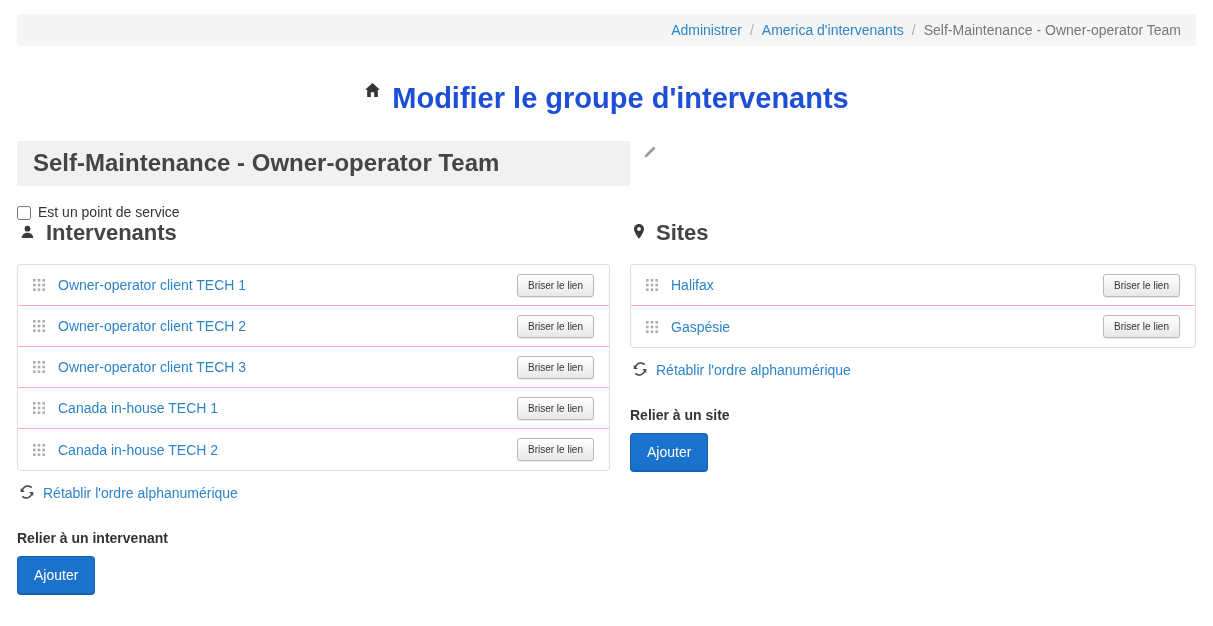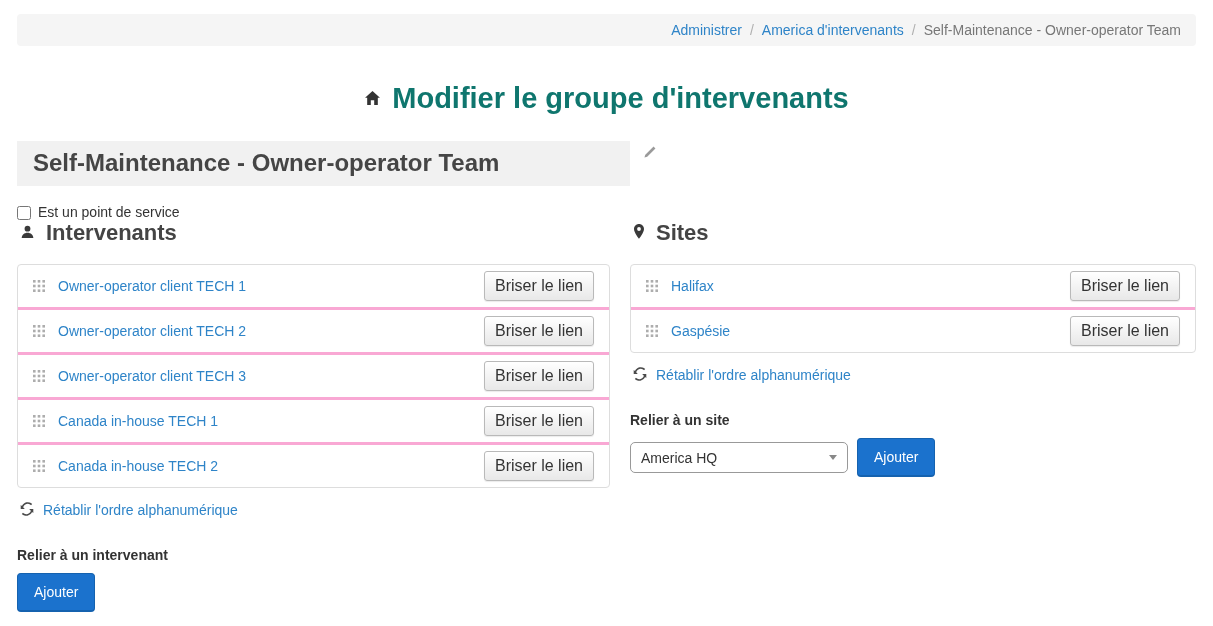--- a/index.html
+++ b/index.html
@@ -25,24 +25,23 @@
   }
   .breadcrumb .sep { color: #b0b0b0; }
   .breadcrumb .current { color: #777; }
 
   
   .page-title {
     margin-top: 36px;
     text-align: center;
     font-size: 29px;
     font-weight: bold;
-    color: #0f766e;
+    color: #1d4ed8;
     display: flex;
     justify-content: center;
-    align-items: center;
     gap: 11px;
   }
   .page-title svg { display: block; }
 
   
   .group-name-wrap {
     margin-top: 26px;
     display: flex;
     align-items: flex-start;
   }
@@ -87,27 +86,27 @@
     border: 1px solid #ddd;
     border-radius: 4px;
     background: #fff;
   }
   .link-row {
     display: flex;
     align-items: center;
     padding: 6px 15px;
     min-height: 41px;
   }
-  .link-row:not(:last-child) { border-bottom: 3px solid #f9a8d4; }
+  .link-row:not(:last-child) { border-bottom: 1px solid #f9a8d4; }
   .drag-handle { margin-right: 13px; cursor: grab; display: flex; }
   .link-row a { font-size: 14px; }
   .btn-unlink {
     margin-left: auto;
     font-family: "Liberation Sans", sans-serif;
-    font-size: 16px;
+    font-size: 10px;
     color: #333;
     background: linear-gradient(#ffffff, #e8e8e8);
     border: 1px solid #b9b9b9;
     border-radius: 3px;
     padding: 5px 10px;
     cursor: pointer;
     box-shadow: 0 1px 1px rgba(0,0,0,0.08);
   }
 
   .reset-order {
@@ -367,23 +366,17 @@
         <svg width="14" height="14" viewBox="0 0 16 16" fill="#4a4a4a">
           <path d="M13.9 2.3 A7.2 7.2 0 0 0 2.2 4.7 L0.8 3.3 V8 H5.5 L3.6 6.1 A5.4 5.4 0 0 1 12.6 3.6 Z"></path>
           <path d="M2.1 13.7 A7.2 7.2 0 0 0 13.8 11.3 L15.2 12.7 V8 H10.5 L12.4 9.9 A5.4 5.4 0 0 1 3.4 12.4 Z"></path>
         </svg>
       </span>
       <a href="#">Rétablir l'ordre alphanumérique</a>
     </div>
 
     <div class="relier-label">Relier à un site</div>
     <div class="add-row">
-      <span class="select-wrap">
-        <select class="sel-site">
-          <option>America HQ</option>
-        </select>
-        <span class="caret"></span>
-      </span>
       <button class="btn-add">Ajouter</button>
     </div>
   </section>
 
 </div>
 
 </body></html>

